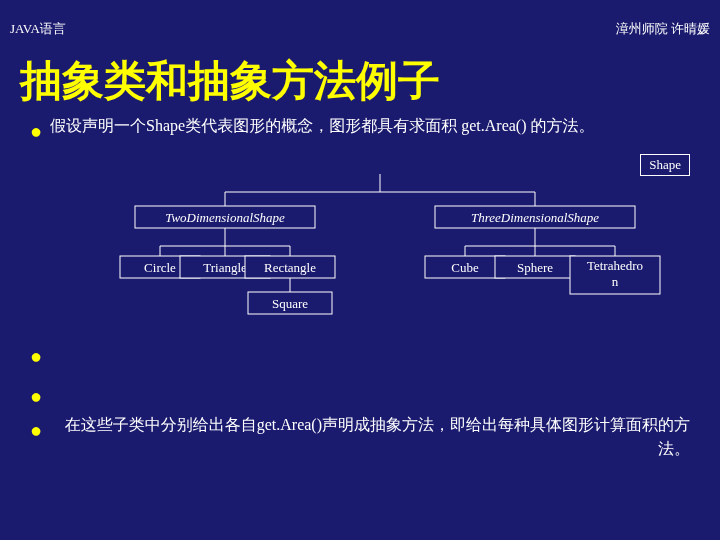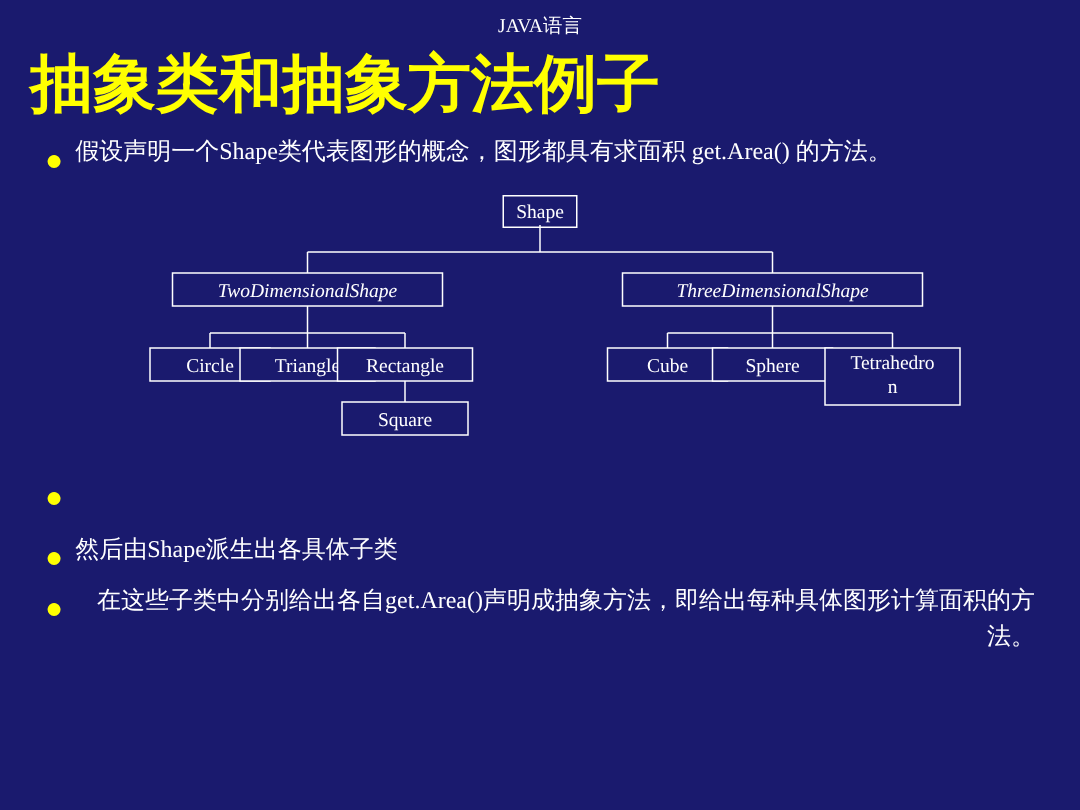--- a/index.html
+++ b/index.html
@@ -9,23 +9,23 @@
       background: #1a1a6e;
       color: #ffffff;
       font-family: "SimSun", "宋体", serif;
       position: relative;
       overflow: hidden;
     }
 
     
     .top-bar {
       display: flex;
-      justify-content: center;
+      justify-content: space-between;
       align-items: center;
-      padding: 8px 10px;
+      padding: 20px 10px;
       font-size: 13px;
       color: #ffffff;
     }
 
     
     .main-title {
       font-size: 42px;
       font-weight: bold;
       color: #ffff00;
       padding: 0 20px 10px 20px;
@@ -58,40 +58,44 @@
     .bullet-text {
       color: #ffffff;
       font-size: 16px;
       text-align: right;
     }
 
     
     .diagram-container {
       display: flex;
       flex-direction: column;
-      align-items: center;
+      align-items: flex-end;
       margin: 6px 0 10px 0;
     }
 
     
     .node {
       border: 1px solid #ffffff;
       padding: 2px 8px;
       font-size: 13px;
       color: #ffffff;
       background: #1a1a6e;
       display: inline-block;
       white-space: nowrap;
     }
   </style>
 </head>
 <body>
 
 <div class="top-bar">
   <span>JAVA语言</span>
+  <span>
+    <span>漳州师院</span>
+    <span>  许晴媛</span>
+  </span>
 </div>
 
 <div class="main-title">抽象类和抽象方法例子</div>
 
 <div class="content">
 
   <div class="bullet-item">
     <span class="bullet-dot">●</span>
     <span class="bullet-text">假设声明一个Shape类代表图形的概念，图形都具有求面积 get.Area() 的方法。</span>
   </div>
@@ -159,21 +163,20 @@
     </svg>
   </div>
 
   <div class="bullet-item" style="margin-top:2px;">
     <span class="bullet-dot">●</span>
   </div>
 
   <div class="bullet-item" style="margin-bottom:2px;">
     <span class="bullet-dot">●</span>
     <div>
-      <div>然后由Shape派生出各具体子类</div>
     </div>
   </div>
 
   <div class="bullet-item">
     <span class="bullet-dot">●</span>
     <span class="bullet-text">在这些子类中分别给出各自get.Area()声明成抽象方法，即给出每种具体图形计算面积的方法。</span>
   </div>
 
 </div>
 

